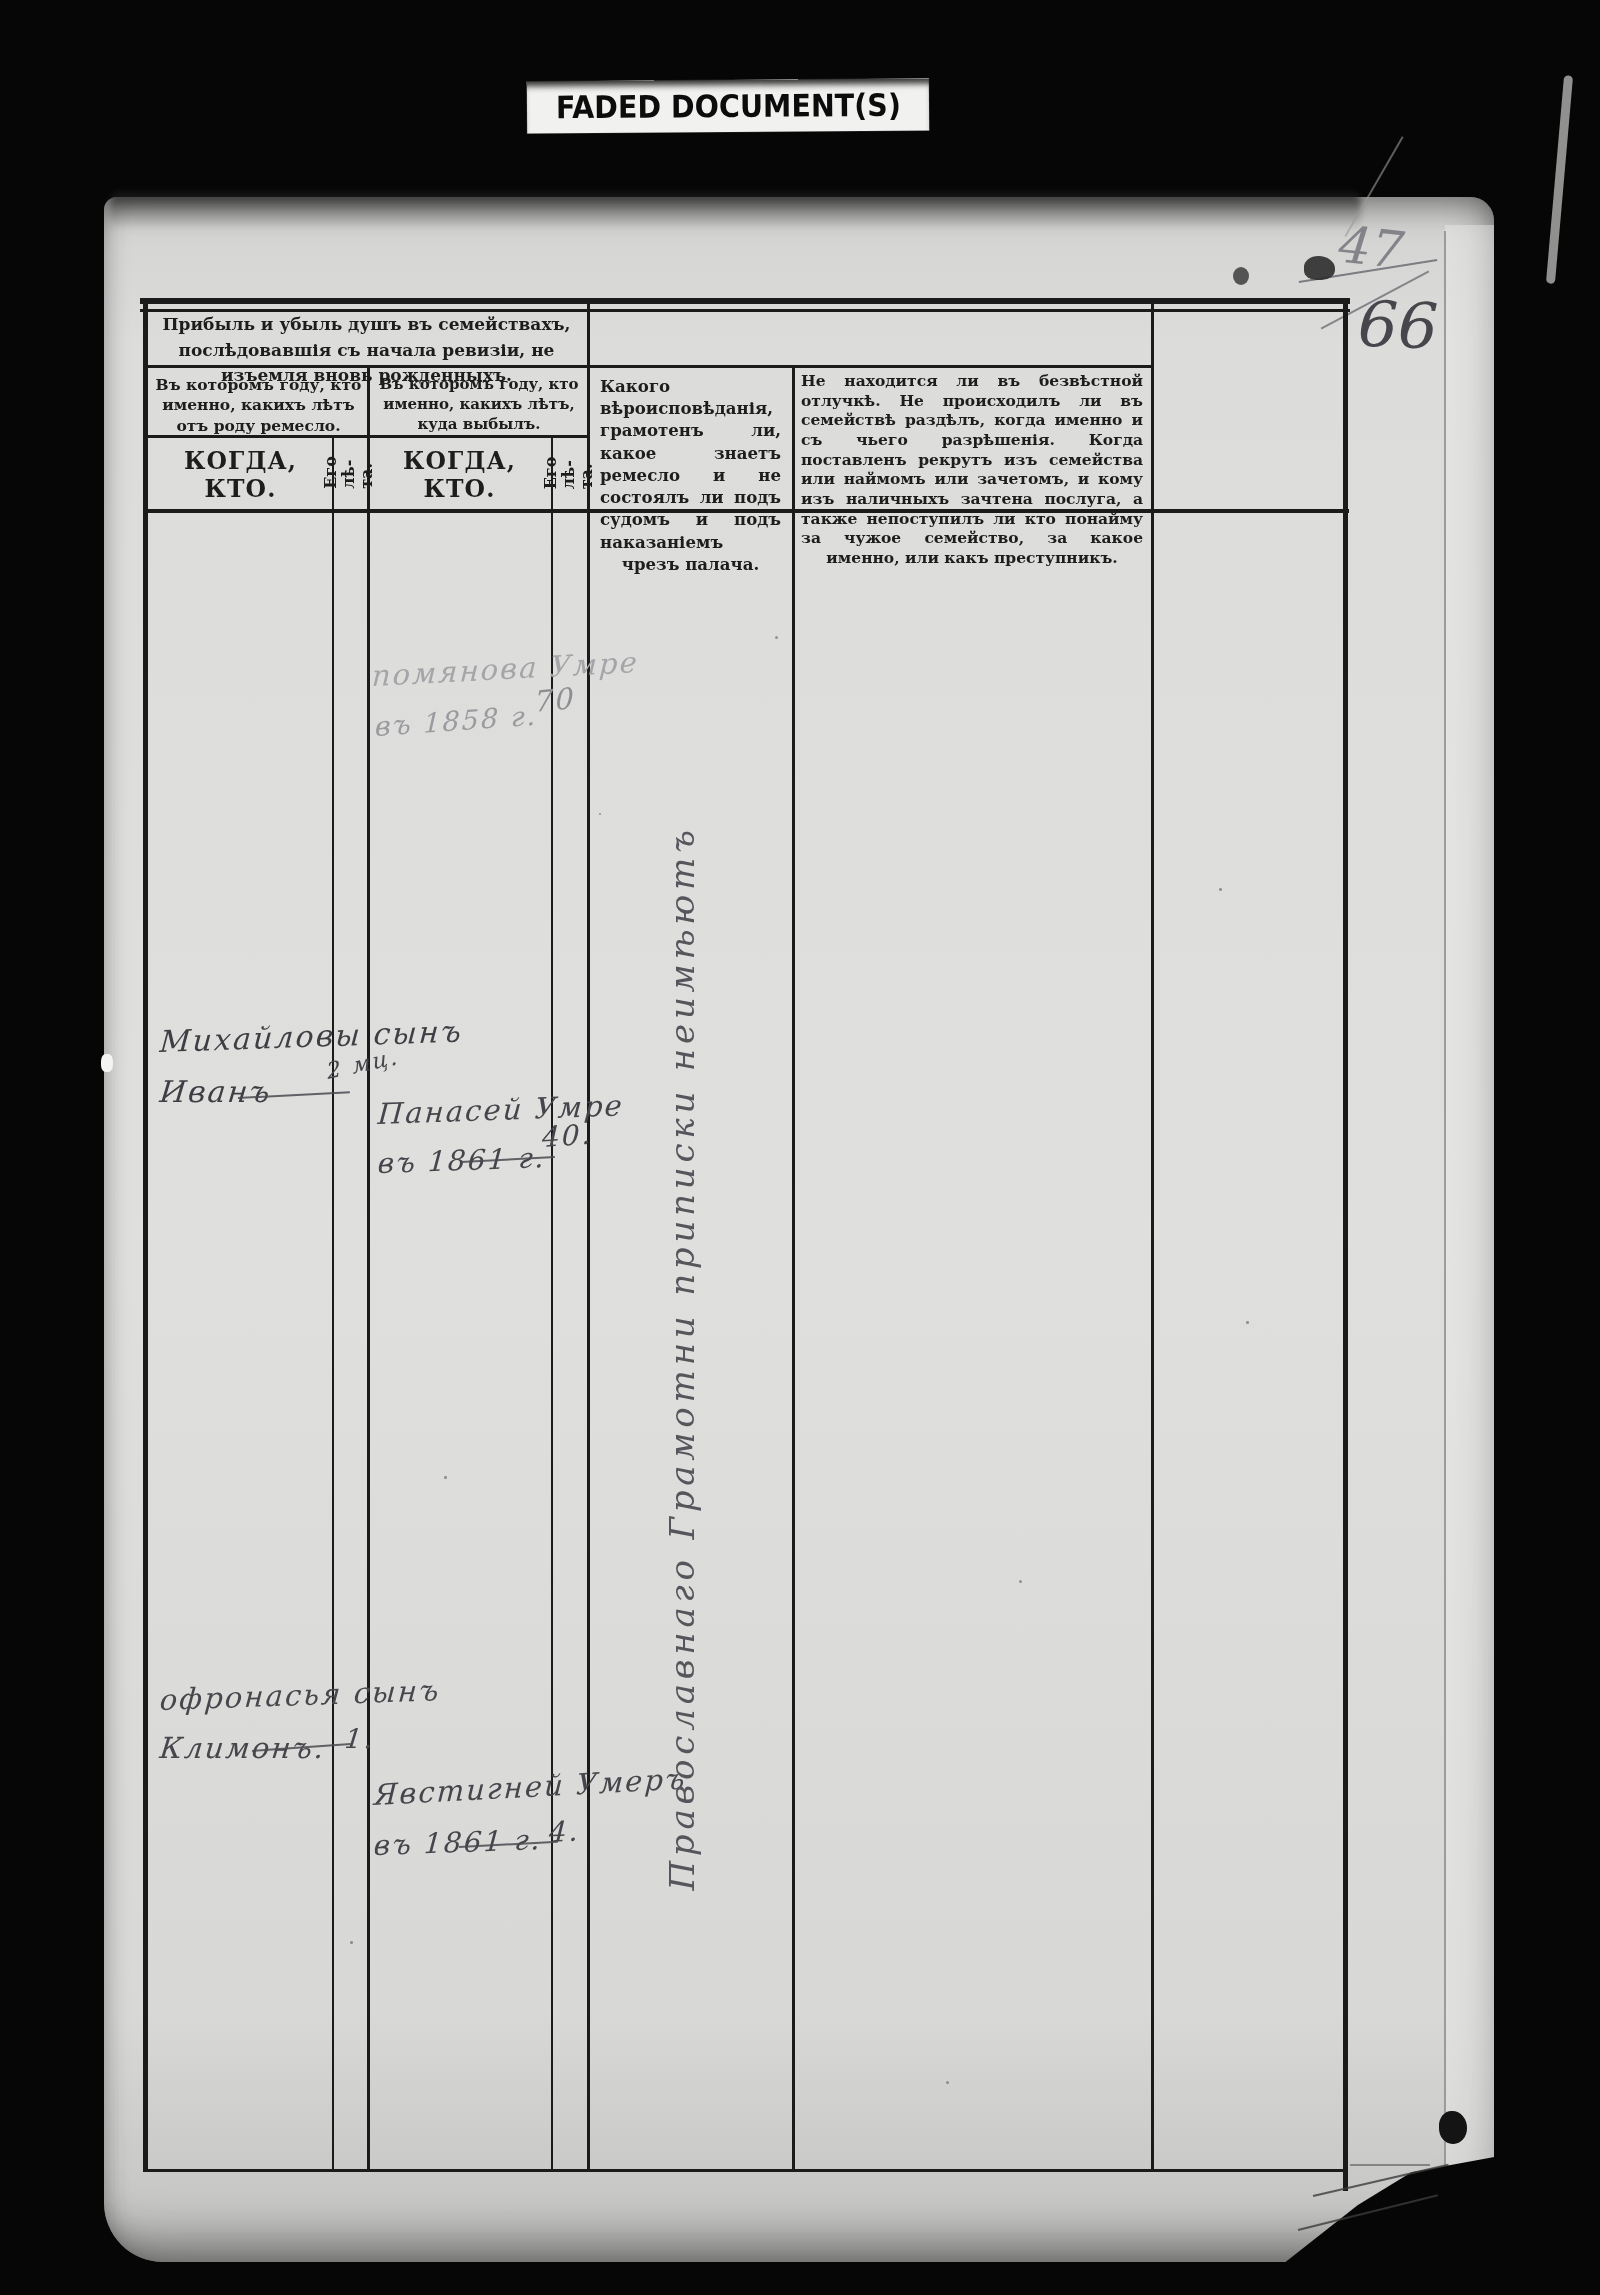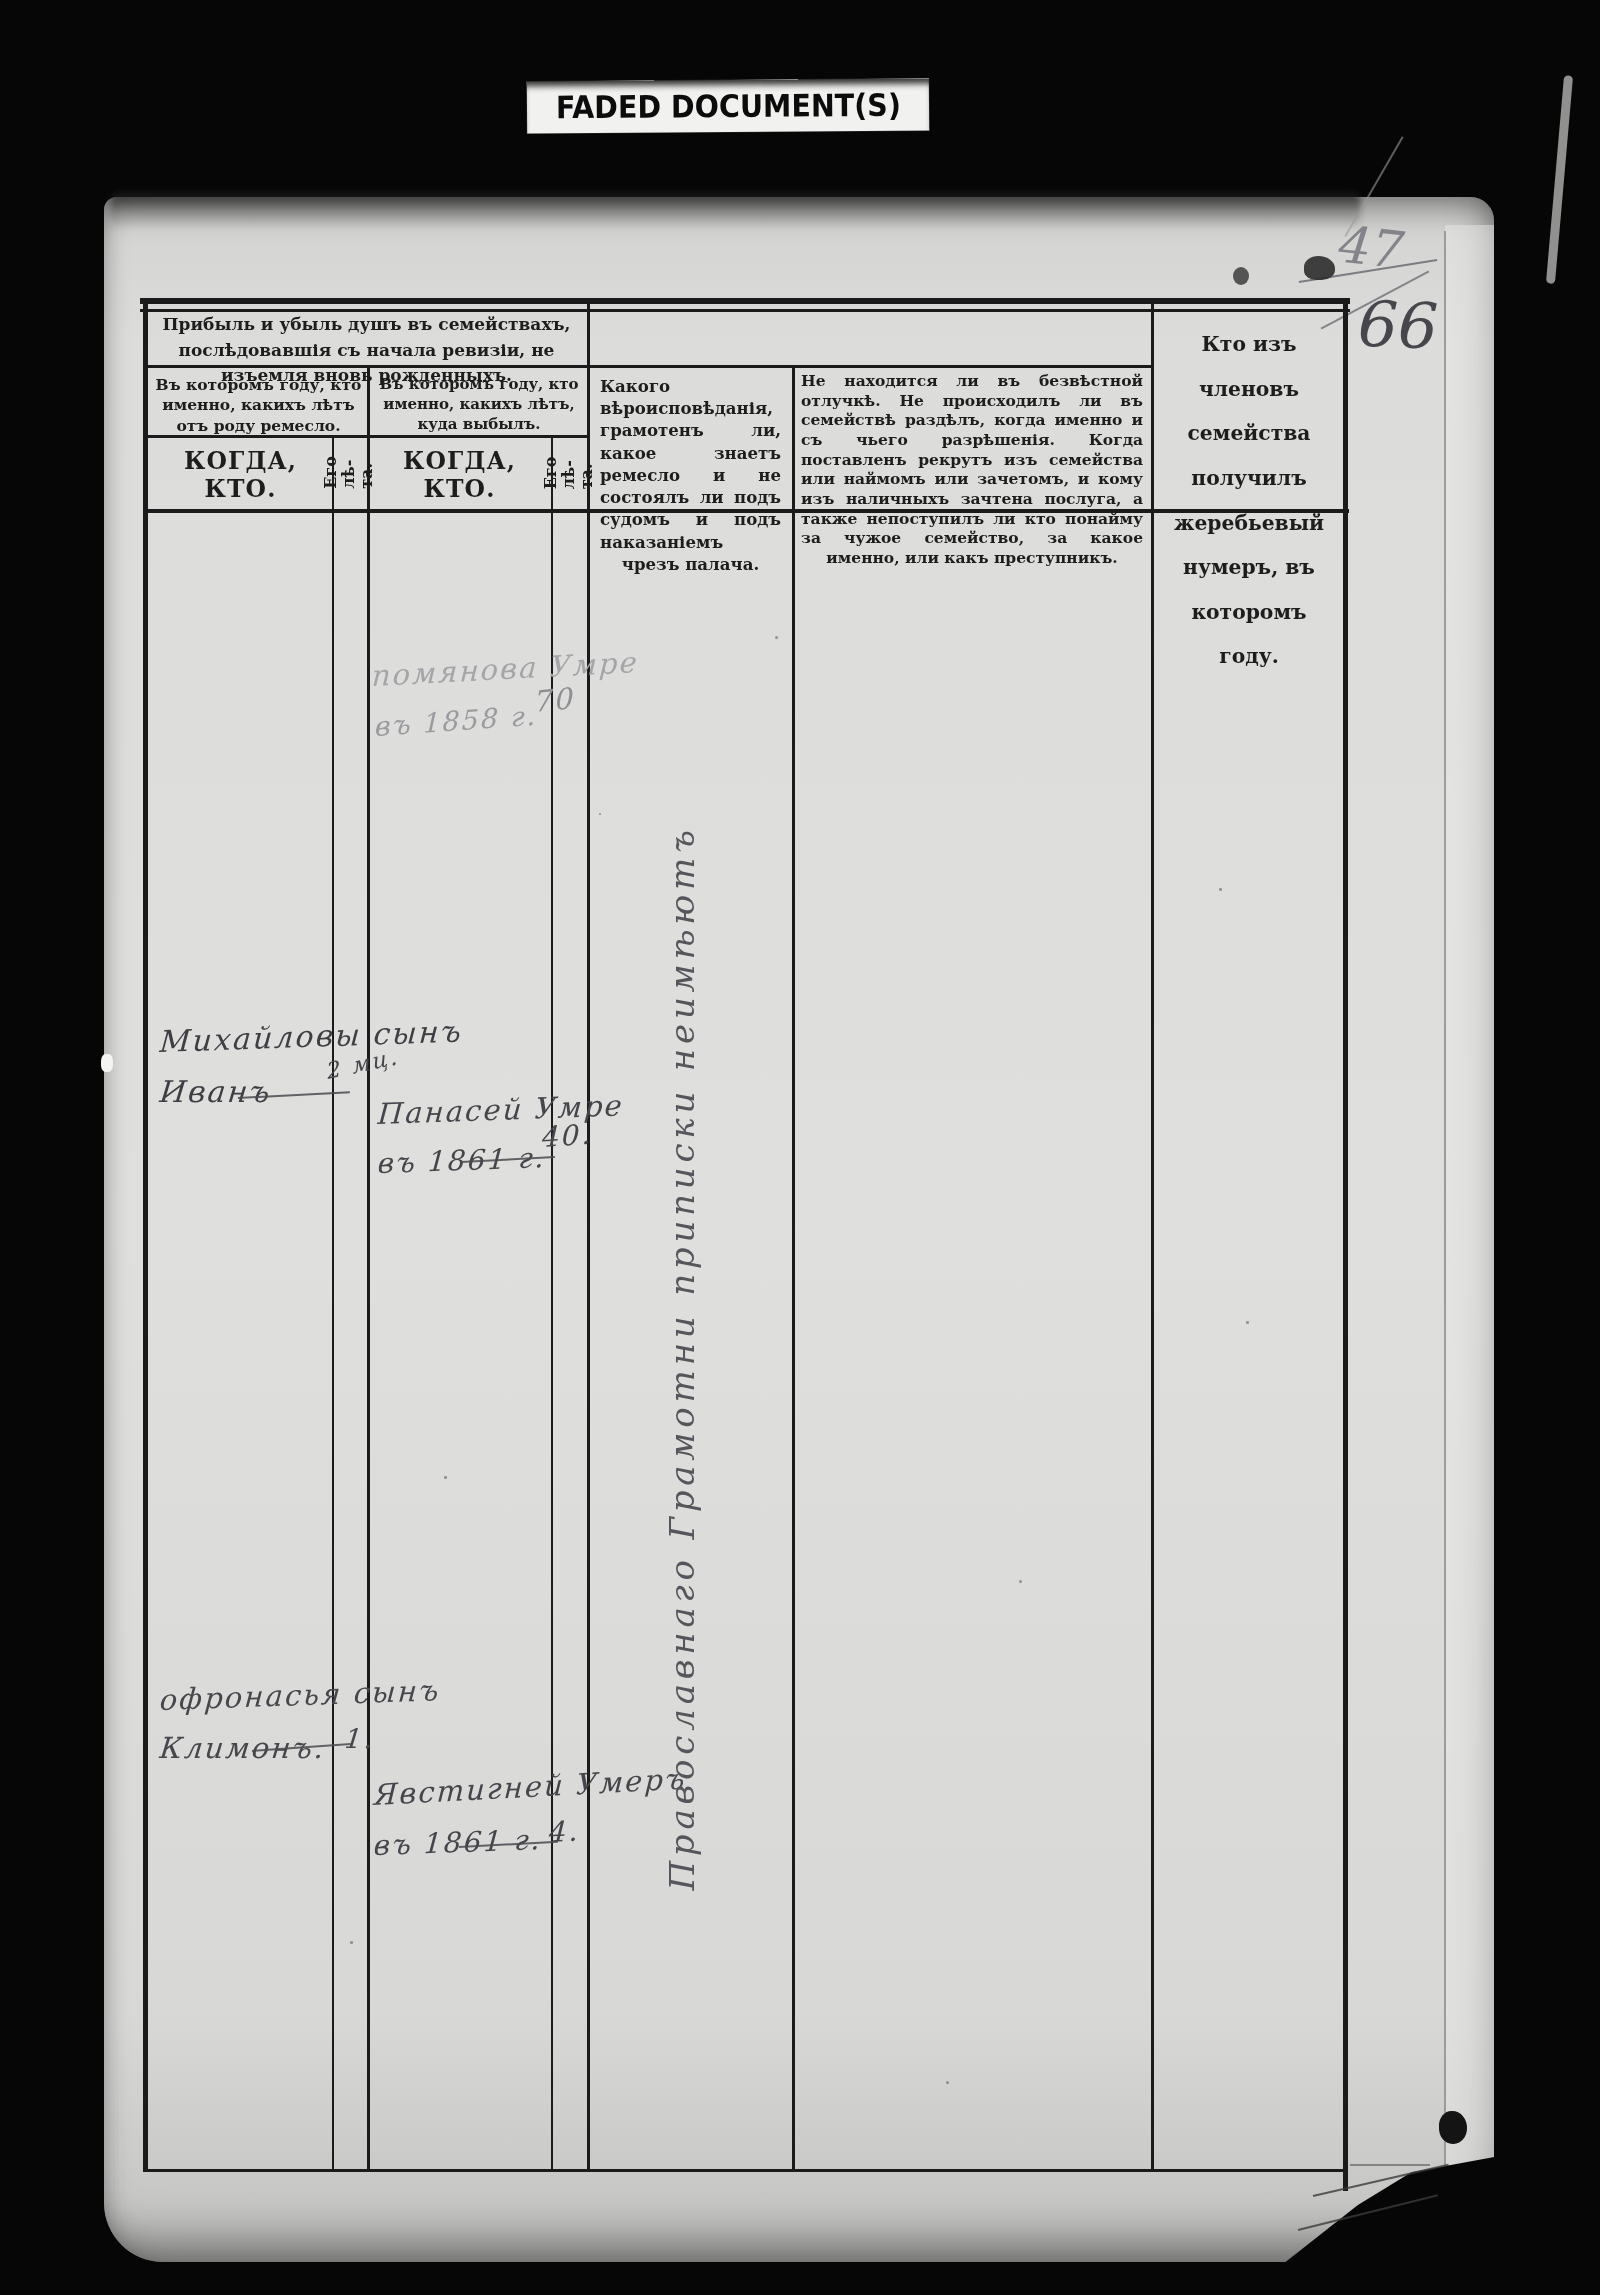--- a/index.html
+++ b/index.html
@@ -90,21 +90,20 @@
   <div class="cell flexc" style="left:151px;top:442px;width:179px;height:65px;font-size:23.5px;letter-spacing:1.1px;">КОГДА, КТО.</div>
   <div class="agecell abs" style="left:332px;top:438px;width:34px;height:68px;">
     <span class="vt">Его лѣ-та.</span>
   </div>
   <div class="cell flexc" style="left:370px;top:442px;width:179px;height:65px;font-size:23.5px;letter-spacing:1.1px;">КОГДА, КТО.</div>
   <div class="agecell abs" style="left:551px;top:438px;width:35px;height:68px;">
     <span class="vt">Его лѣ-та.</span>
   </div>
   <div class="cell just" style="left:600px;top:375px;width:181px;height:133px;font-size:16.6px;line-height:1.34;">Какого вѣроисповѣданія, грамотенъ ли, какое знаетъ ремесло и не состоялъ ли подъ судомъ и подъ наказаніемъ чрезъ палача.</div>
   <div class="cell just" style="left:801px;top:371px;width:342px;height:138px;font-size:15.5px;line-height:1.27;">Не находится ли въ безвѣстной отлучкѣ. Не происходилъ ли въ семействѣ раздѣлъ, когда именно и съ чьего разрѣшенія. Когда поставленъ рекрутъ изъ семейства или наймомъ или зачетомъ, и кому изъ наличныхъ зачтена послуга, а также непоступилъ ли кто понайму за чужое семейство, за какое именно, или какъ преступникъ.</div>
-  <div class="cell" style="left:1161px;top:322px;width:176px;height:184px;font-size:20.3px;line-height:2.2;">Кто изъ членовъ семейства получилъ жеребьевый нумеръ, въ которомъ году.</div>
 
   <div class="hw" style="left:372px;top:659px;font-size:29px;color:#a5a5a9;transform:rotate(-3deg) skewX(-6deg);">помянова Умре</div>
   <div class="hw" style="left:375px;top:711px;font-size:27px;color:#9b9b9f;transform:rotate(-4deg) skewX(-6deg);">въ 1858 г.</div>
   <div class="hw" style="left:535px;top:685px;font-size:29px;color:#8f8f93;transform:rotate(-6deg) skewX(-6deg);">70</div>
 
   <div class="hw" style="left:160px;top:1024px;font-size:30px;color:#3e3e44;transform:rotate(-2deg) skewX(-6deg);">Михайловы сынъ</div>
   <div class="hw" style="left:160px;top:1074px;font-size:30px;color:#3e3e44;transform:skewX(-6deg);">Иванъ</div>
   <div class="dash" style="left:238px;top:1097px;width:112px;transform:rotate(-3deg);"></div>
   <div class="hw" style="left:327px;top:1058px;font-size:22.5px;color:#46464c;transform:rotate(-12deg) skewX(-6deg);">2 мц.</div>
 

